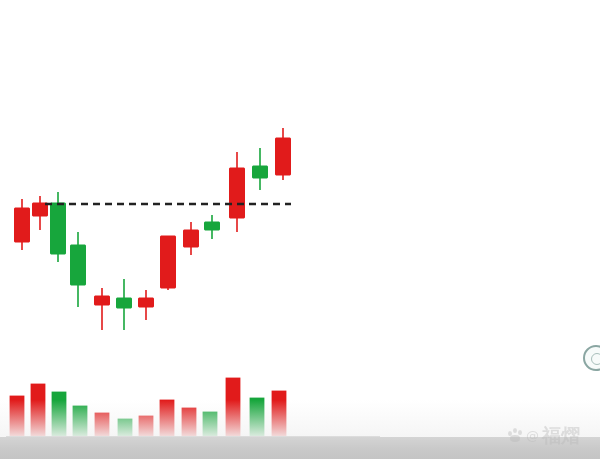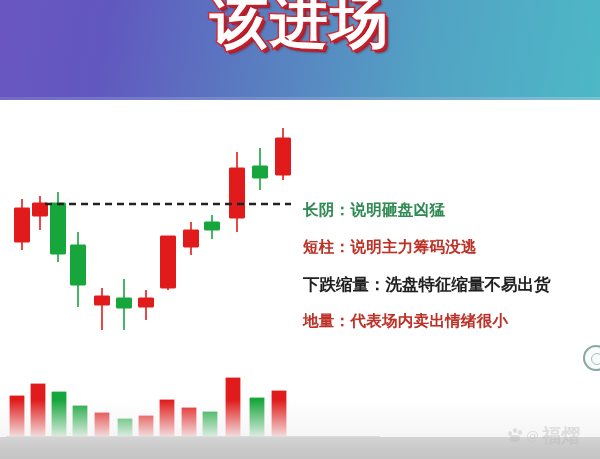--- a/index.html
+++ b/index.html
@@ -114,24 +114,20 @@
     font-size:19px; color:#b9b9b9; font-weight:bold;
     font-family:"DejaVu Sans","Liberation Sans",sans-serif;
     line-height:15px;
   }
 </style>
 </head>
 <body>
 
 <div id="root">
 
-  <div class="banner">
-    <div class="banner-title">该进场</div>
-    <div class="banner-bottom-edge"></div>
-  </div>
 
   <div class="chart-area">
     <svg class="chart-svg" id="chart-svg" width="600" height="337">
         <g>
           <line x1="22" y1="99" x2="22" y2="150" stroke="#e11b1b" stroke-width="1.6"></line>
           <rect x="14.5" y="108" width="15" height="34" fill="#e11b1b" stroke="#e11b1b" stroke-width="1" rx="0.5"></rect>
         </g>
         <g>
           <line x1="40" y1="96" x2="40" y2="130" stroke="#e11b1b" stroke-width="1.6"></line>
           <rect x="32.5" y="103" width="15" height="13" fill="#e11b1b" stroke="#e11b1b" stroke-width="1" rx="0.5"></rect>
@@ -192,26 +188,20 @@
         <rect x="182" y="308" width="14" height="28" fill="#e11b1b" stroke="#e11b1b" stroke-width="0.8"></rect>
         <rect x="203" y="312" width="14" height="24" fill="#17a63c" stroke="#17a63c" stroke-width="0.8"></rect>
         <rect x="226" y="278" width="14" height="58" fill="#e11b1b" stroke="#e11b1b" stroke-width="0.8"></rect>
         <rect x="250" y="298" width="14" height="38" fill="#17a63c" stroke="#17a63c" stroke-width="0.8"></rect>
         <rect x="272" y="291" width="14" height="45" fill="#e11b1b" stroke="#e11b1b" stroke-width="0.8"></rect>
         <line x1="6" y1="337" x2="380" y2="337" stroke="#1a1a1a" stroke-width="2"></line>
       </svg>
     <div class="chart-fade"></div>
   </div>
 
-  <div class="annotations">
-    <div class="ann-line ann-green">长阴：说明砸盘凶猛</div>
-    <div class="ann-line ann-red">短柱：说明主力筹码没逃</div>
-    <div class="ann-line ann-black ann-3">下跌缩量：洗盘特征缩量不易出货</div>
-    <div class="ann-line ann-red">地量：代表场内卖出情绪很小</div>
-  </div>
 
   <div class="edge-circle"></div>
 
   <div class="bottom-strip"></div>
 
   <div class="watermark">
     <span class="wm-paw">
       <i></i>
         <i></i>
         <i></i>

